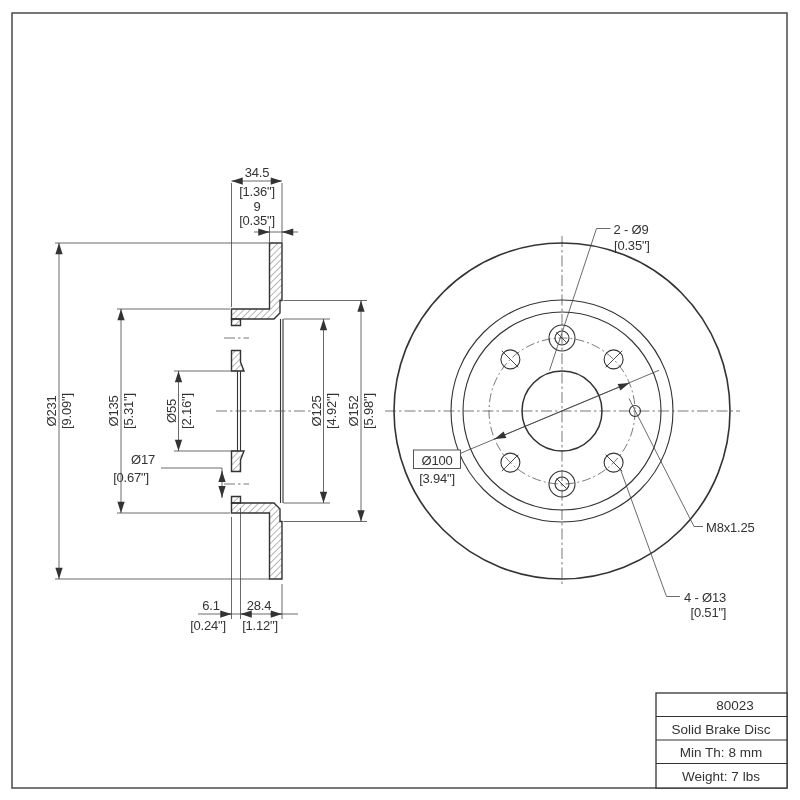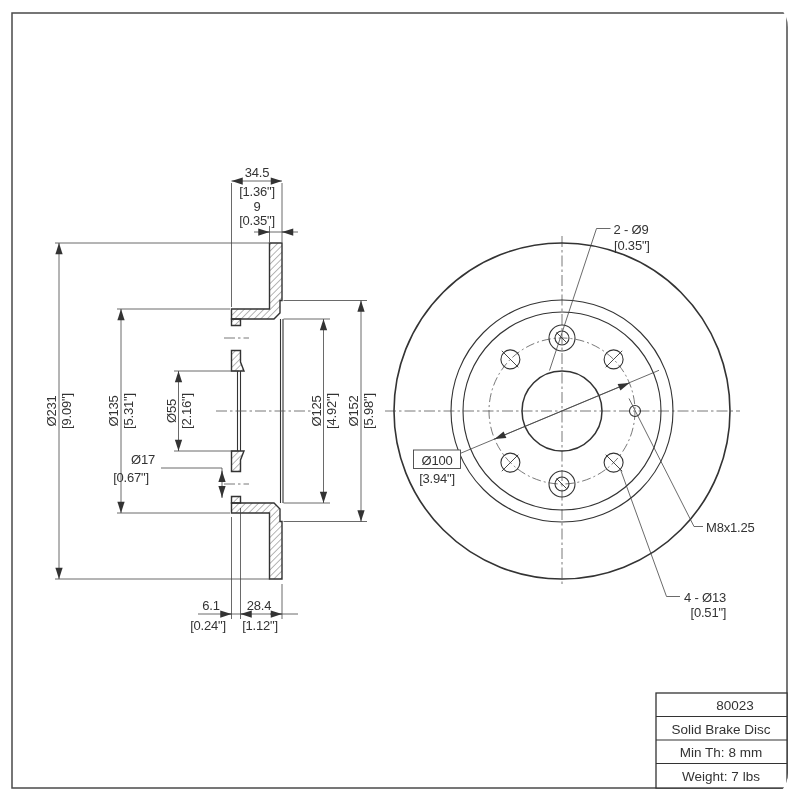--- a/index.html
+++ b/index.html
@@ -1,17 +1,17 @@
 <!DOCTYPE html>
 <html><head>
 <meta charset="utf-8">
 <style>
   html,body{margin:0;padding:0;background:#ffffff;}
   .sheet{position:relative;width:788px;height:800px;background:#ffffff;overflow:hidden;
-         font-family:"Liberation Sans","DejaVu Sans",sans-serif;border-radius:27px;}
+         font-family:"Liberation Sans","DejaVu Sans",sans-serif;}
   svg text{font-family:"Liberation Sans","DejaVu Sans",sans-serif;fill:#333333;
            font-size:13px;letter-spacing:-0.2px;}
   svg text.tb{font-size:13.5px;letter-spacing:0px;}
   .obj{stroke:#333333;stroke-width:1.5;fill:none;}
   .objthin{stroke:#333333;stroke-width:1.1;fill:none;}
   .dim{stroke:#444444;stroke-width:0.8;fill:none;}
   .cl{stroke:#555555;stroke-width:0.8;fill:none;stroke-dasharray:11 3 2.5 3;}
   .hat{fill:url(#hatch);stroke:#333333;stroke-width:1.4;}
 </style>
 </head>

